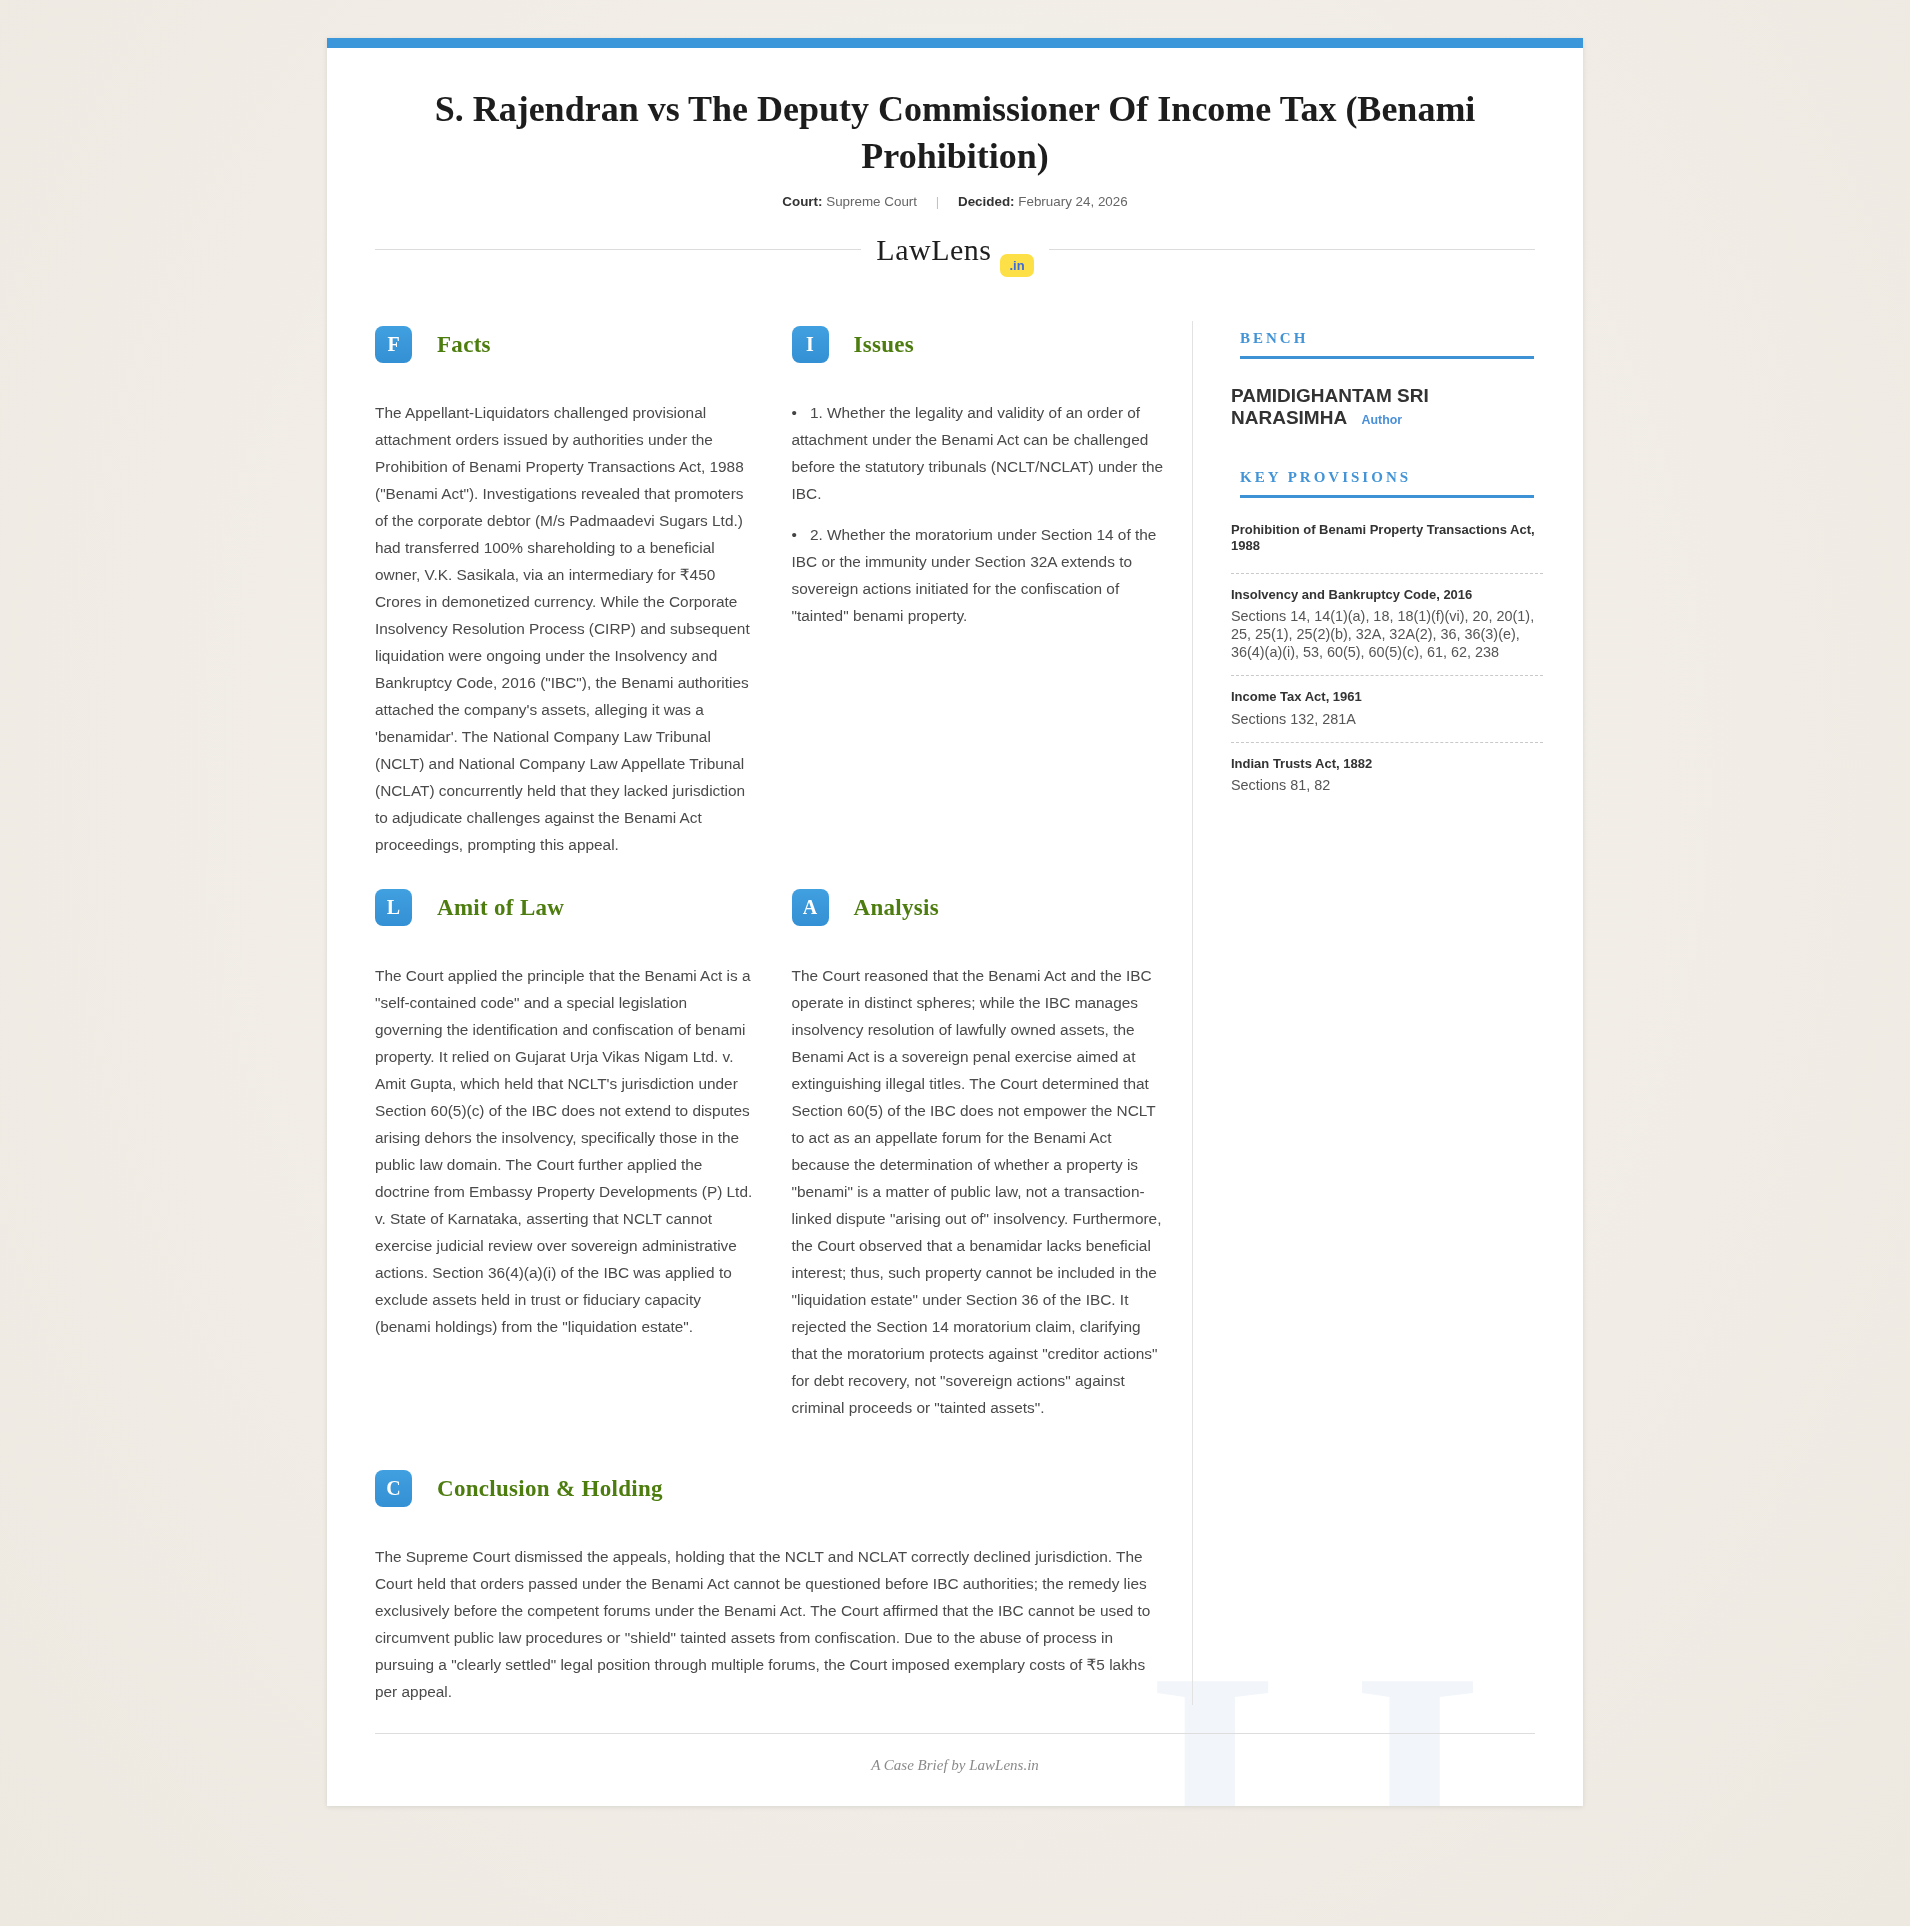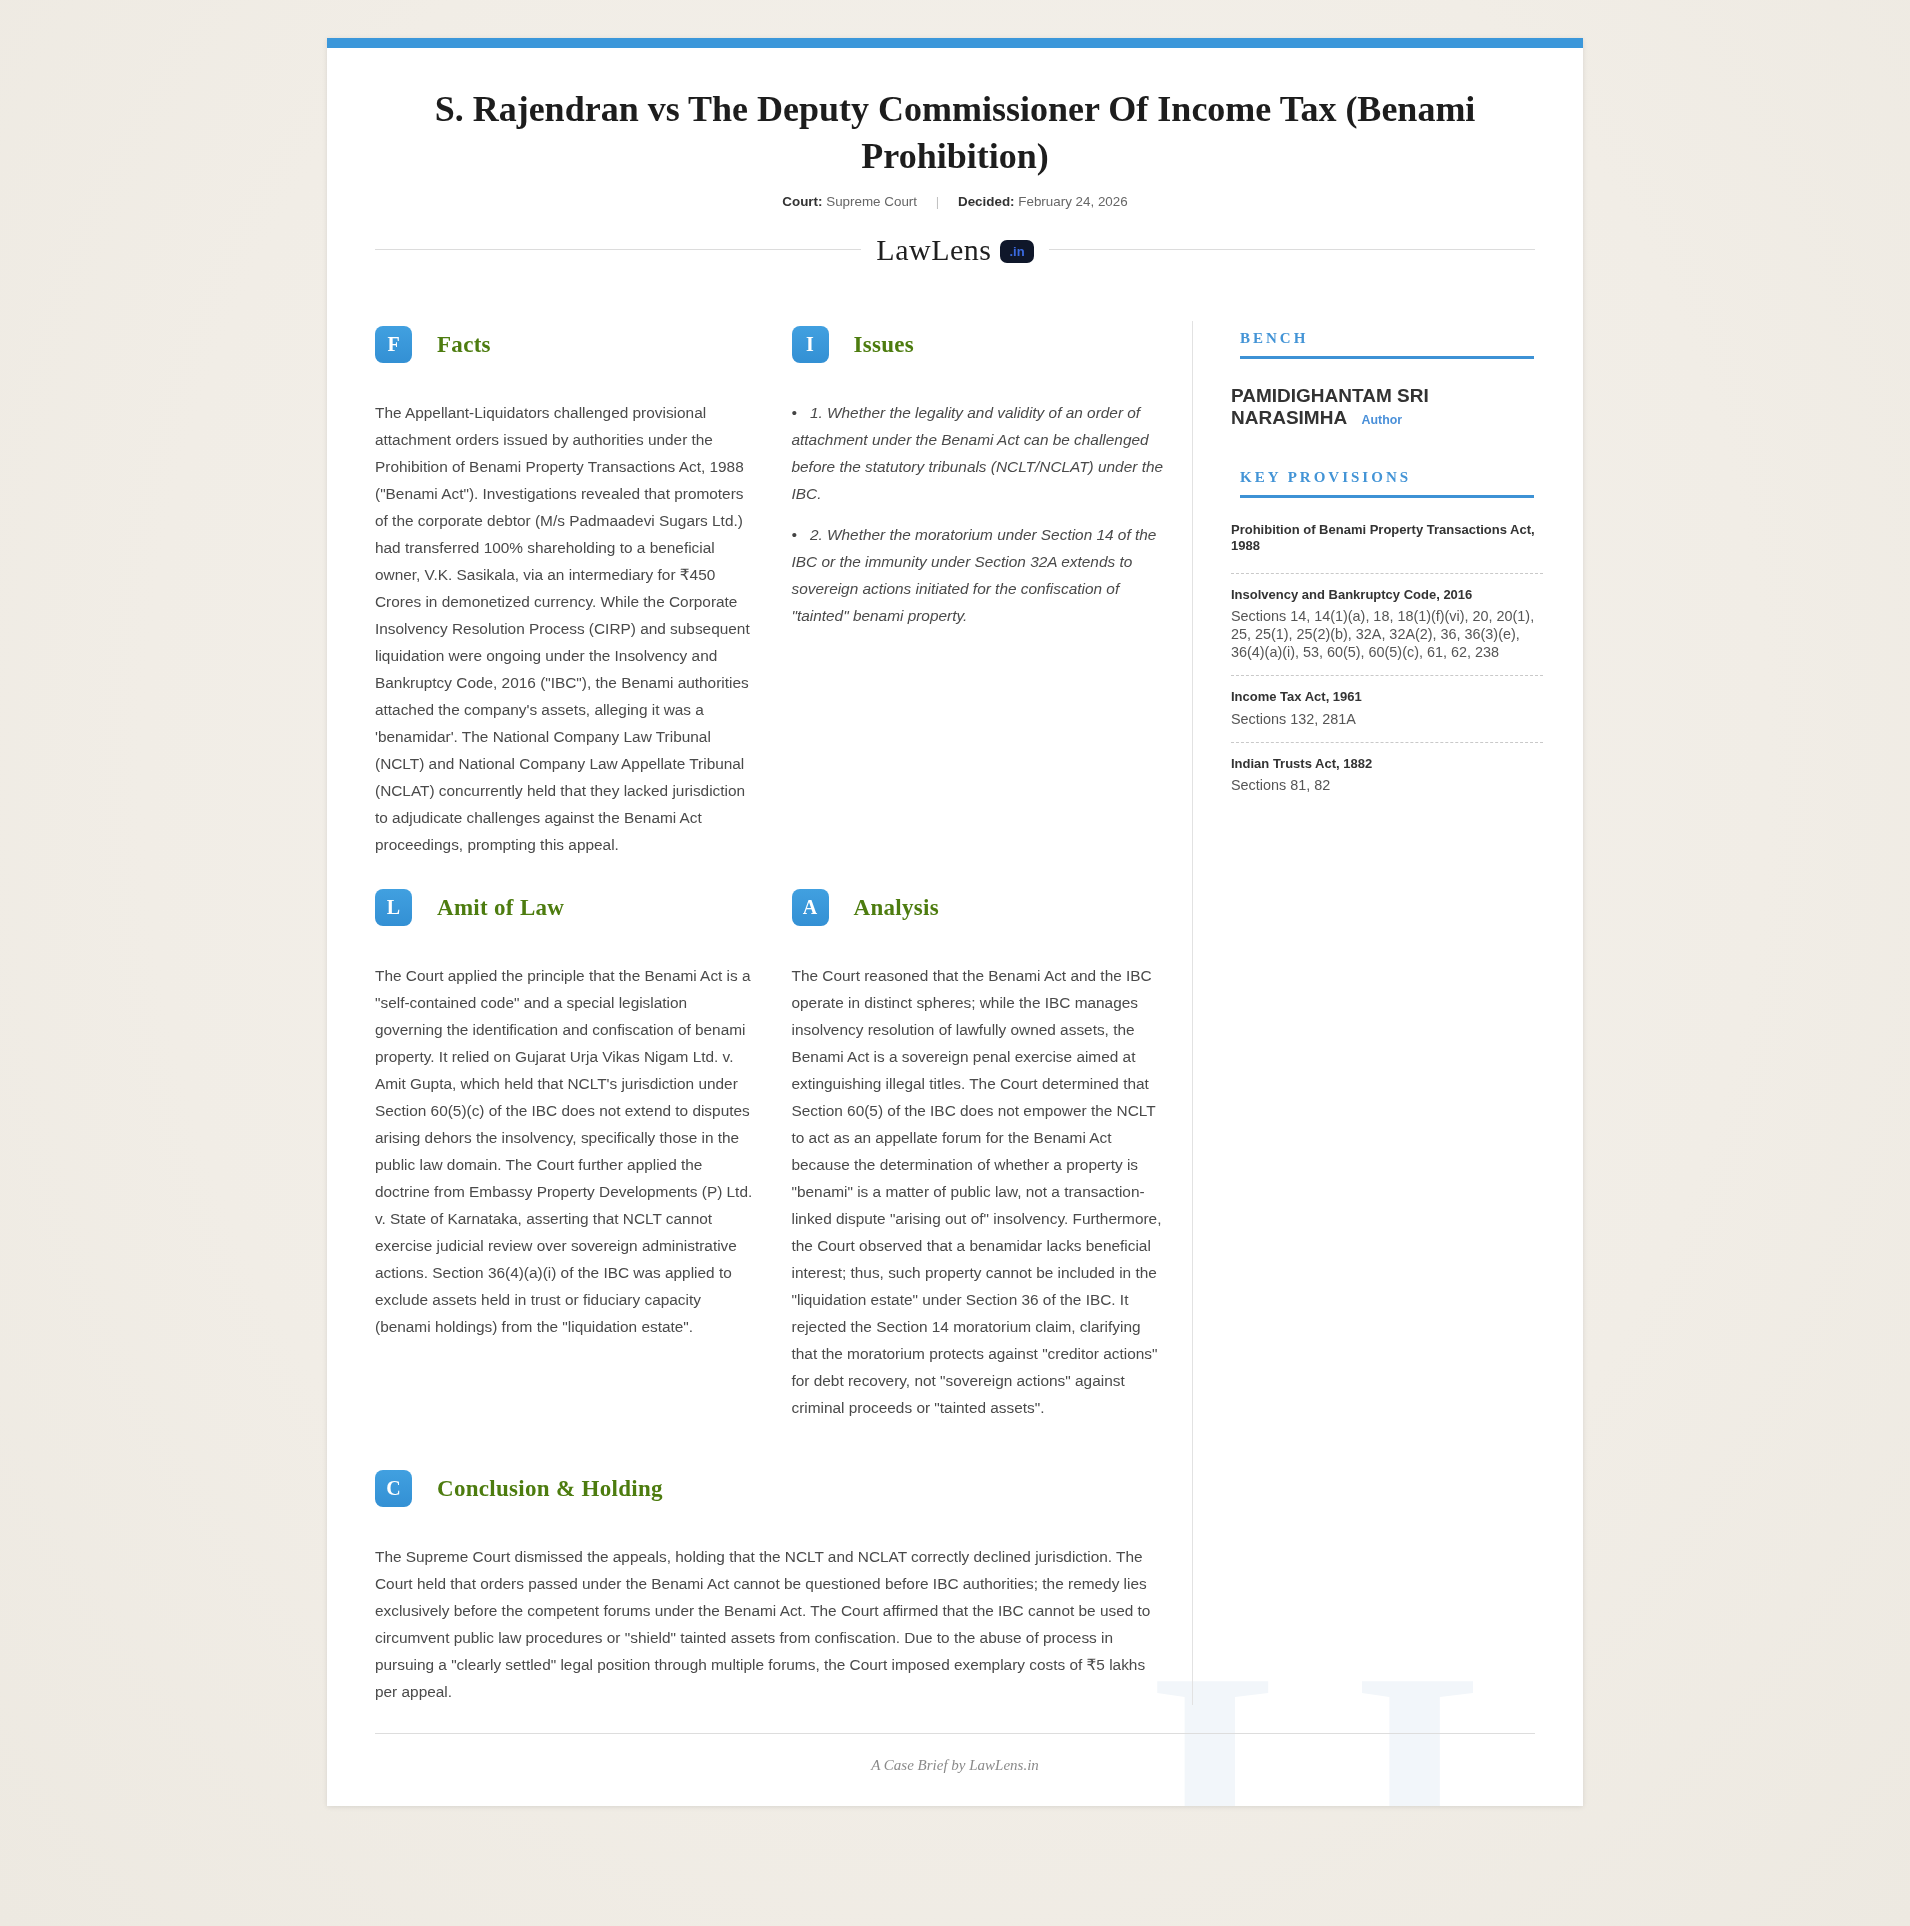--- a/index.html
+++ b/index.html
@@ -39,23 +39,23 @@
   .case-meta .sep { color: #c2c2c2; margin: 0 15px; }
 
   .brand-row { display: flex; align-items: center; margin-top: 24px; padding: 0 48px; }
   .brand-row .line { flex: 1; height: 1px; background: #dcdcdc; }
   .brand { display: flex; align-items: center; margin: 0 15px; }
   .brand-text {
     font-family: "Liberation Serif", "DejaVu Serif", serif;
     font-size: 30px; color: #1f1f1f; letter-spacing: 0.5px;
   }
   .brand-tld {
-    margin-left: 9px; background: #0f172a; color: #3a6ae0;
+    margin-left: 9px; background: #fde047; color: #3a6ae0;
     font-size: 13px; font-weight: bold;
-    padding: 4px 9px; border-radius: 7px; position: relative; top: 2px;
+    padding: 4px 9px; border-radius: 7px; position: relative; top: 16px;
   }
 
   
   .content { display: flex; margin-top: 54px; padding: 0 40px 0 48px; position: relative; z-index: 1; }
   .main-col { flex: 1; border-right: 1px solid #e2e2e2; padding-right: 22px; min-width: 0; }
   .sidebar { width: 350px; flex: none; padding-left: 38px; }
 
   .sections-grid { display: grid; grid-template-columns: 1fr 1fr; column-gap: 38px; row-gap: 26px; }
 
   .section-head { display: flex; align-items: center; gap: 14px; margin-bottom: 30px; }
@@ -66,21 +66,21 @@
     font-size: 20px; font-weight: bold;
     display: flex; align-items: center; justify-content: center;
     flex: none;
   }
   .section-head h2 {
     margin: 11px; font-family: "Liberation Serif", "DejaVu Serif", serif;
     font-size: 23px; font-weight: bold; color: #4d7c0f; letter-spacing: 0.3px;
   }
   .section-body { margin: 0; font-size: 15.4px; line-height: 27px; color: #4a4a4a; }
 
-  .issues-list { margin: 0; padding: 0; list-style: none; font-style: italic; }
+  .issues-list { margin: 0; padding: 0; list-style: none; }
   .issues-list li { font-size: 15.4px; line-height: 27px; color: #4a4a4a; margin-bottom: 14px; }
   .issues-list li::before { content: "\2022"; color: #444; margin-right: 13px; }
 
   .conclusion-section { margin-top: 44px; }
 
   
   .sb-head {
     margin: 9px; font-family: "Liberation Serif", "DejaVu Serif", serif;
     font-size: 15px; font-weight: bold; letter-spacing: 3px;
     color: #4394d6; padding-bottom: 9px; border-bottom: 3px solid #3d92d5;

